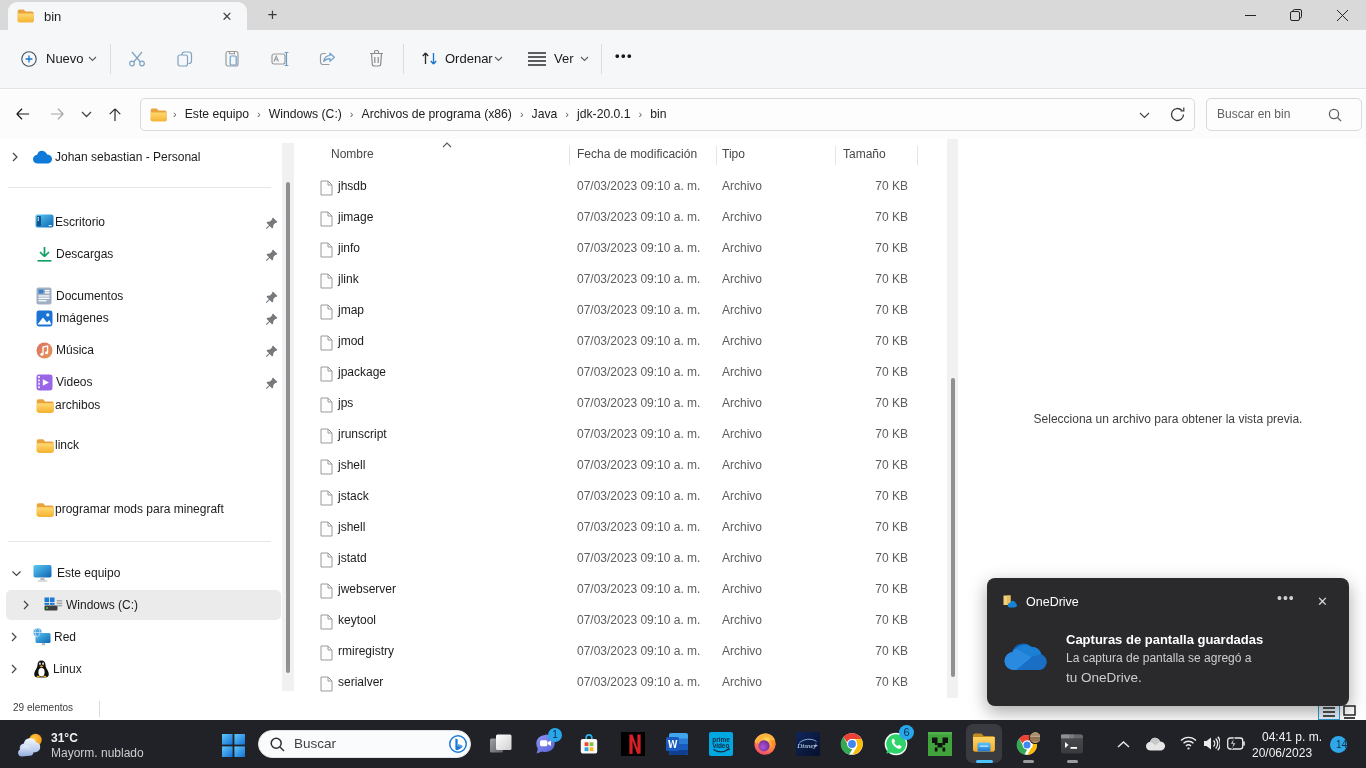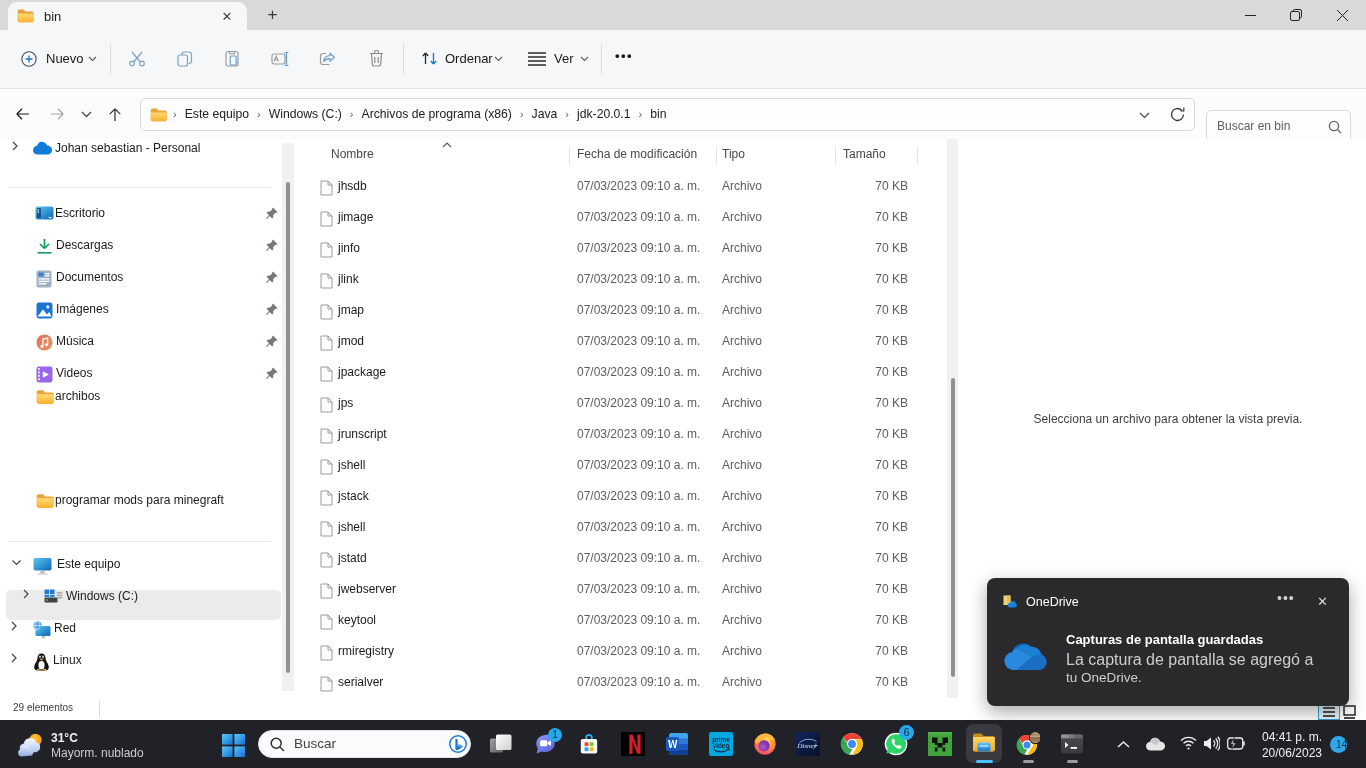--- a/index.html
+++ b/index.html
@@ -13,27 +13,27 @@
 #tab .tclose{left:211px;top:7px;width:16px;height:16px;color:#454545;font-size:13px;line-height:16px;text-align:center}
 #newtab{left:264px;top:6px;width:17px;height:17px;color:#3a3a3a;font-size:17px;line-height:17px;text-align:center;font-weight:400}
 .capbtn{top:0;width:46px;height:30px;display:flex;align-items:center;justify-content:center;color:#242424}
 
 #toolbar{left:0;top:30px;width:1366px;height:59px;background:#f6f7f8;border-bottom:1px solid #e3e3e3}
 #toolbar .vsep{top:14px;width:1px;height:30px;background:#dcdcdc}
 .tbtext{font-size:13px;color:#191919}
 
 #addrrow{left:0;top:90px;width:1366px;height:49px;background:#fcfcfd}
 #addrbox{left:140px;top:8px;width:1055px;height:33px;background:#fdfdfe;border:1px solid #d9d9d9;border-radius:5px}
-#srchbox{left:1206px;top:20px;width:145px;height:33px;background:#fdfdfe;border:1px solid #d9d9d9;border-radius:5px}
+#srchbox{left:1206px;top:8px;width:156px;height:33px;background:#fdfdfe;border:1px solid #d9d9d9;border-radius:5px}
 .crumb{font-size:12.2px;color:#202020}
 .crumbsep{font-size:11px;color:#606060}
 
 #content{left:0;top:139px;width:1366px;height:559px;background:#fff}
 
-.siderow{left:0;width:308px;height:32px;display:flex;align-items:flex-start}
+.siderow{left:0;width:308px;height:32px;display:flex;align-items:center}
 .siderow .txt{font-size:12px;color:#1b1b1b;white-space:nowrap}
 .sidesep{left:8px;width:263px;height:1px;background:#e6e6e6}
 .pin{position:absolute;left:265px}
 
 .hdr{font-size:12px;color:#484848}
 .frow{font-size:12px;color:#1b1b1b}
 .fmeta{font-size:12px;color:#5d5d5d}
 
 .sbtrack{background:#f1f1f1}
 .sbthumb{background:#8f9092;border-radius:2px}
@@ -251,21 +251,21 @@
     <div class="siderow abs" style="top:99px">
       <svg style="margin-left:36px" width="17" height="17" viewBox="0 0 17 17" fill="none" stroke="#0f9e62" stroke-width="1.7">
             <path d="M8.5 1v9.5M8.5 10.5L4 6M8.5 10.5L13 6"></path>
             <path d="M1.5 14.8h14" stroke-width="1.6"></path>
           </svg>
       <span class="txt" style="margin-left:3px">Descargas</span>
       <svg class="pin" width="13" height="13" viewBox="0 0 14 14">
             <use href="#pinico"></use>
           </svg>
     </div>
-    <div class="siderow abs" style="top:131px">
+    <div class="siderow abs" style="top:141px">
       <svg style="margin-left:36px" width="16" height="18" viewBox="0 0 16 18">
             <rect x="0.5" y="0.5" width="15" height="17" rx="2" fill="#9fb0c4"></rect>
             <rect x="2.5" y="2.5" width="5" height="4" fill="#3f82c9"></rect>
             <rect x="9" y="3" width="4.5" height="1.3" fill="#fff"></rect>
             <rect x="9" y="5.2" width="4.5" height="1.3" fill="#fff"></rect>
             <rect x="2.5" y="8.3" width="11" height="1.3" fill="#fff"></rect>
             <rect x="2.5" y="10.7" width="11" height="1.3" fill="#fff"></rect>
             <rect x="2.5" y="13.1" width="8" height="1.3" fill="#fff"></rect>
           </svg>
       <span class="txt" style="margin-left:4px">Documentos</span>
@@ -315,20 +315,26 @@
       <svg class="pin" width="13" height="13" viewBox="0 0 14 14">
             <use href="#pinico"></use>
           </svg>
     </div>
     <div class="siderow abs" style="top:250px">
       <svg style="margin-left:36px" width="18" height="15" viewBox="0 0 24 20">
             <use href="#foldr"></use>
           </svg>
       <span class="txt" style="margin-left:1px">archibos</span>
     </div>
+    <div class="siderow abs" style="top:290px">
+      <svg style="margin-left:36px" width="18" height="15" viewBox="0 0 24 20">
+            <use href="#foldr"></use>
+          </svg>
+      <span class="txt" style="margin-left:1px">linck</span>
+    </div>
     <div class="siderow abs" style="top:354px">
       <svg style="margin-left:36px" width="18" height="15" viewBox="0 0 24 20">
             <use href="#foldr"></use>
           </svg>
       <span class="txt" style="margin-left:1px">programar mods para minegraft</span>
     </div>
     <div class="sidesep abs" style="top:402px"></div>
     
     <div class="siderow abs" style="top:418px">
       <svg style="margin-left:11px" width="11" height="11" viewBox="0 0 11 11">
@@ -608,21 +614,21 @@
   <span class="abs" style="left:39px;top:17px;font-size:12.5px;color:#fff">OneDrive</span>
   <span class="abs" style="left:290px;top:12px;font-size:14px;color:#cfcfcf;letter-spacing:1px">•••</span>
   <span class="abs" style="left:330px;top:16px;font-size:13px;color:#d6d6d6">✕</span>
   <svg class="abs" style="left:17px;top:64px" width="45" height="29" viewBox="0 0 45 29">
         <path d="M27.1 4.8A11.2 11.2 0 0 0 8.3 9.9 9.1 9.1 0 0 0 9.4 28h25.2a8 8 0 0 0 3-15.4A11.2 11.2 0 0 0 27.1 4.8z" fill="#0b63ba"></path>
         <path d="M27.1 4.8a11.2 11.2 0 0 0-15 1.5L28 15l9.6-2.4A11.2 11.2 0 0 0 27.1 4.8z" fill="#1b7fd4"></path>
         <path d="M8.3 9.9A9.1 9.1 0 0 0 9.4 28h3.3L28 15 12.1 6.3A11.2 11.2 0 0 0 8.3 9.9z" fill="#2a8ae0"></path>
         <path d="M34.6 28a8 8 0 0 0 3-15.4L28 15 12.7 28z" fill="#1a6fc4"></path>
       </svg>
   <span class="abs" style="left:79px;top:54px;font-size:13px;font-weight:700;color:#fff">Capturas de pantalla guardadas</span>
-  <span class="abs" style="left:79px;top:73px;font-size:16px;color:#cdcdcd">La captura de pantalla se agregó a</span>
+  <span class="abs" style="left:79px;top:73px;font-size:12px;color:#cdcdcd">La captura de pantalla se agregó a</span>
   <span class="abs" style="left:79px;top:92px;font-size:13.5px;color:#cdcdcd">tu OneDrive.</span>
 </div>
 
 <div id="taskbar" class="abs">
 
   <svg class="abs" style="left:18px;top:11px" width="27" height="27" viewBox="0 0 27 27">
         <defs>
           <radialGradient id="sun1" cx=".4" cy=".4" r=".8">
             <stop offset="0" stop-color="#ffc93c"></stop>
             <stop offset="1" stop-color="#f08f18"></stop>
@@ -852,17 +858,17 @@
   <svg class="abs" style="left:1203px;top:15px" width="17" height="17" viewBox="0 0 17 17">
         <path d="M1 6h2.5L8 2.5v12L3.5 11H1z" fill="#ececec"></path>
         <path d="M10.5 5.5a4.3 4.3 0 0 1 0 6M12.7 3.5a7.3 7.3 0 0 1 0 10M14.8 1.8a10.2 10.2 0 0 1 0 13.4" stroke="#ececec" stroke-width="1.3" fill="none"></path>
       </svg>
   <svg class="abs" style="left:1226px;top:17px" width="19" height="13" viewBox="0 0 19 13">
         <rect x="1.7" y="1" width="15" height="11" rx="2.4" fill="none" stroke="#ececec" stroke-width="1.3"></rect>
         <rect x="17.2" y="4.2" width="1.6" height="4.6" rx="0.8" fill="#ececec"></rect>
         <path d="M8.3 0.5L4.5 7h2.6l-1.2 5.3L9.8 6H7.1z" fill="#ececec" stroke="#25272c" stroke-width=".7"></path>
       </svg>
   <span class="abs" style="left:1252px;top:10px;width:70px;text-align:right;font-size:12px;color:#f2f2f2;white-space:nowrap">04:41 p. m.</span>
-  <span class="abs" style="left:1252px;top:26px;width:70px;text-align:right;font-size:12px;color:#f2f2f2;white-space:nowrap">20/06/2023</span>
+  <span class="abs" style="left:1252px;top:26px;width:70px;font-size:12px;color:#f2f2f2;white-space:nowrap">20/06/2023</span>
   <div class="abs" style="left:1330px;top:16px;width:17px;height:17px;border-radius:9px;background:#30a7e8;color:#0b3249;font-size:10px;text-align:right;line-height:17px">14</div>
 </div>
 
 </div>
 
 </body></html>

